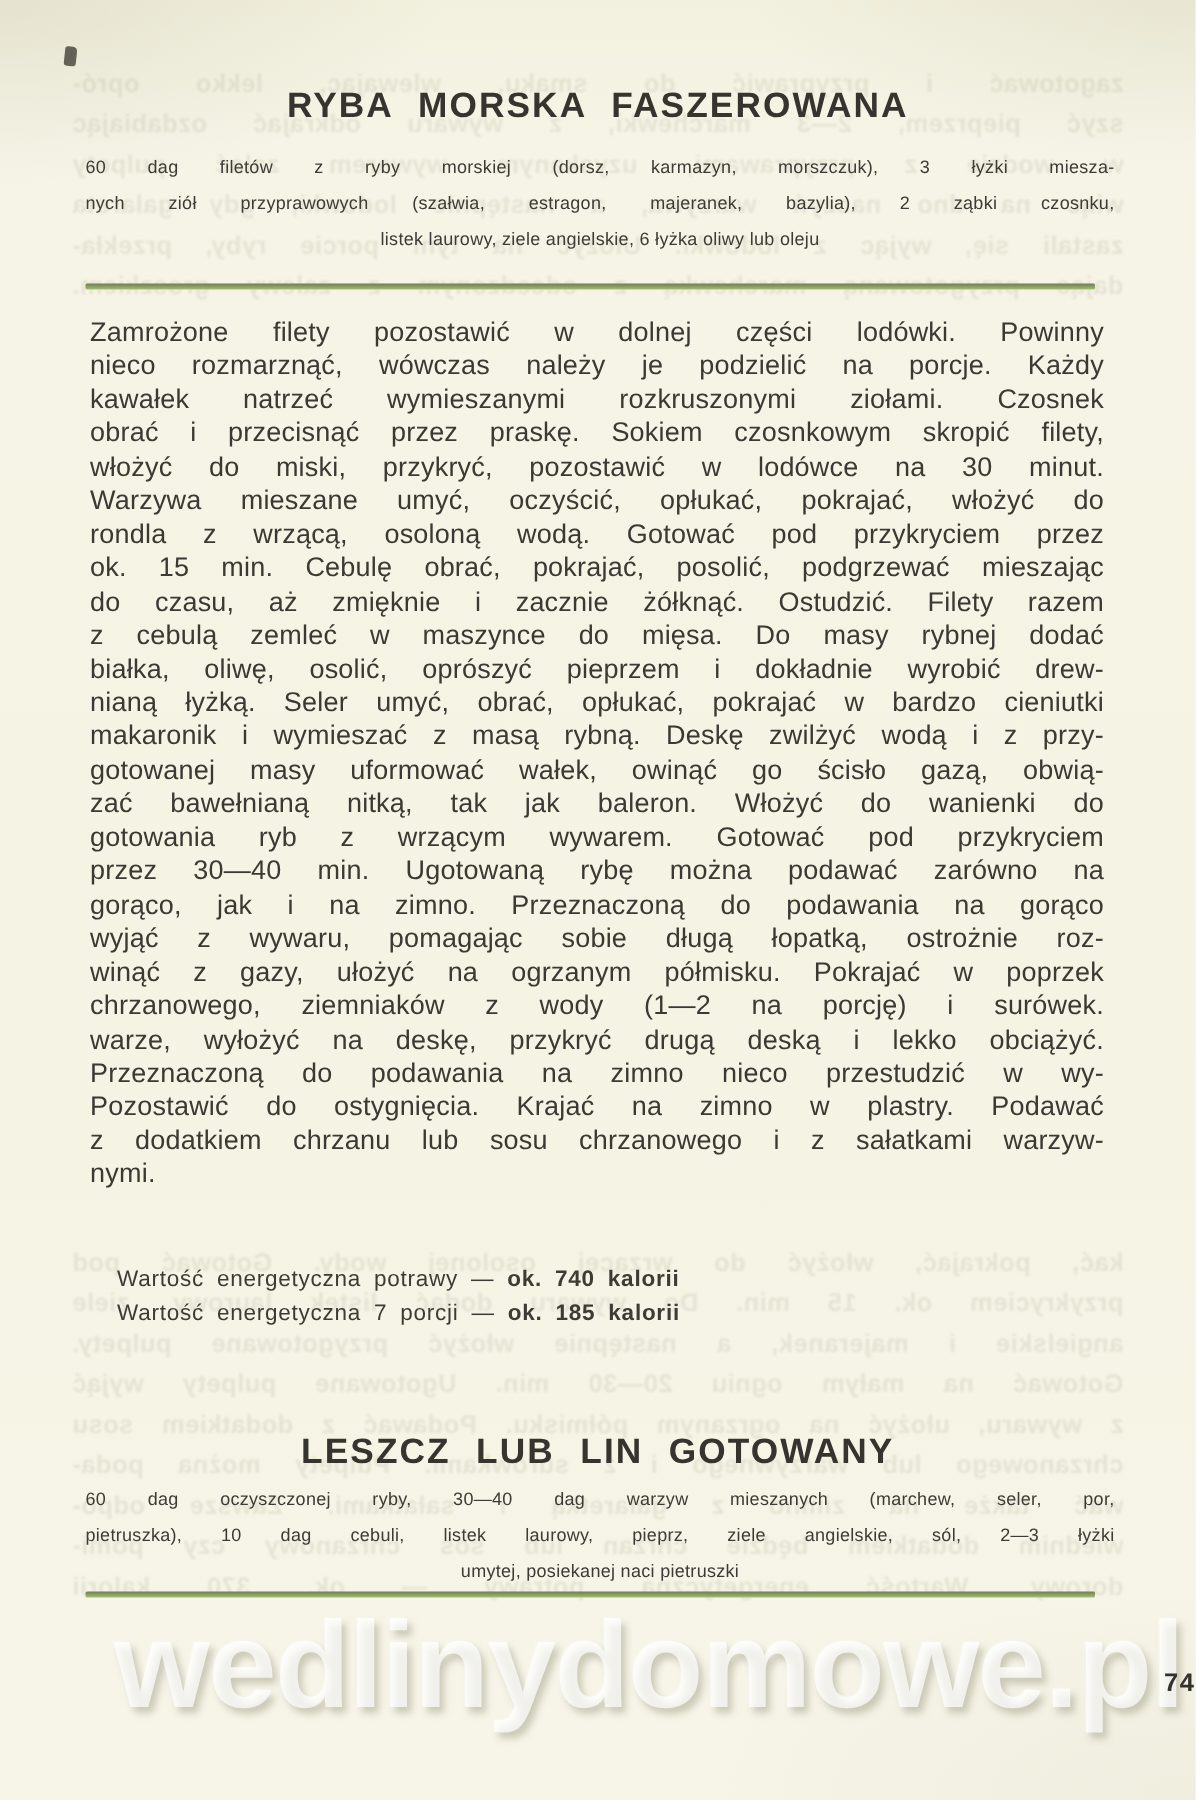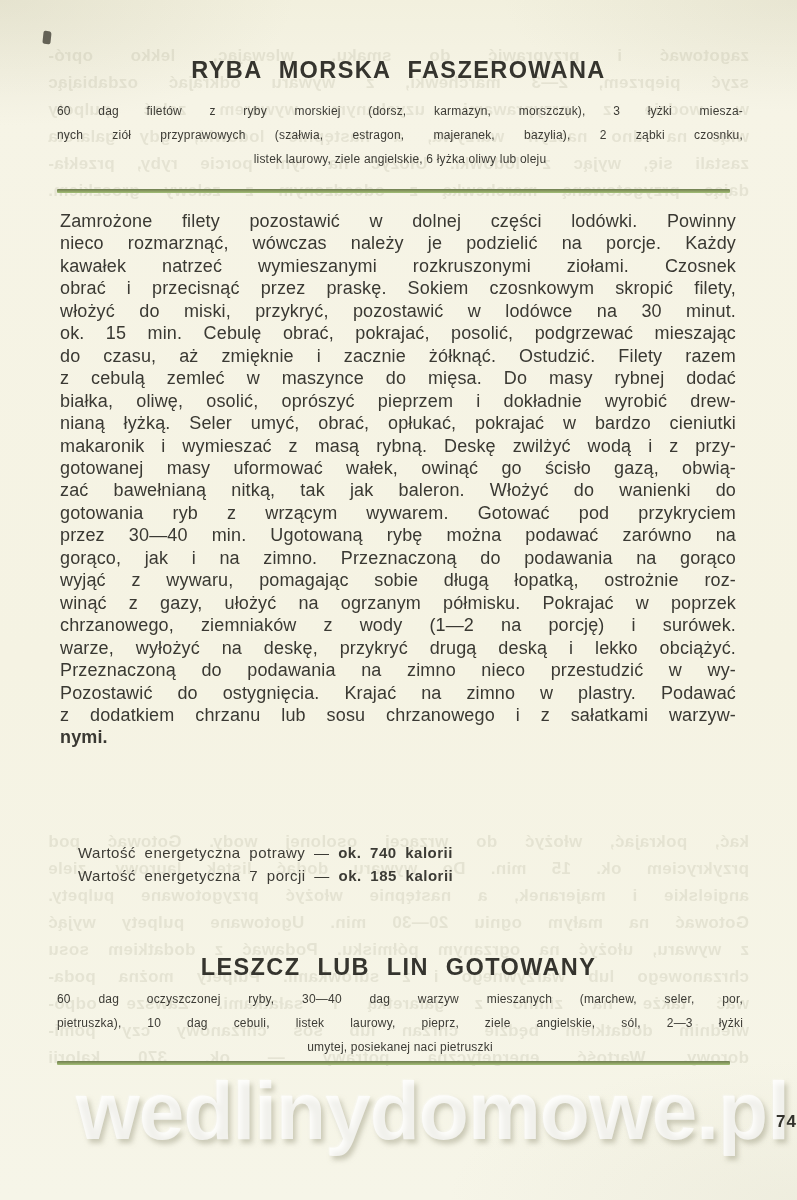--- a/index.html
+++ b/index.html
@@ -55,21 +55,21 @@
     border-radius:1px;
   }
   
   .body-block{
     position:absolute;left:60px;width:676px;
     font-size:18px;line-height:22.45px;
     letter-spacing:0.15px;
     color:#3a3933;
   }
   .body-block > div{text-align:justify;text-align-last:justify;}
-  .body-block > div:last-child{text-align:left;text-align-last:left;font-weight:bold;}
+  .body-block > div:last-child{text-align:left;text-align-last:left;}
   
   .energy-block{
     position:absolute;left:78px;width:600px;
     font-size:15px;line-height:23px;
     letter-spacing:0.5px;word-spacing:4px;
     color:#3c3b35;
   }
   .energy-block .bold{font-weight:bold;}
   
   .watermark{
@@ -134,20 +134,22 @@
     </div>
 
   <div class="green-rule" style="top:189px;"></div>
 
   <div class="body-block" style="top:210px;">
       <div>Zamrożone filety pozostawić w dolnej części lodówki. Powinny</div>
       <div>nieco rozmarznąć, wówczas należy je podzielić na porcje. Każdy</div>
       <div>kawałek natrzeć wymieszanymi rozkruszonymi ziołami. Czosnek</div>
       <div>obrać i przecisnąć przez praskę. Sokiem czosnkowym skropić filety,</div>
       <div>włożyć do miski, przykryć, pozostawić w lodówce na 30 minut.</div>
+      <div>Warzywa mieszane umyć, oczyścić, opłukać, pokrajać, włożyć do</div>
+      <div>rondla z wrzącą, osoloną wodą. Gotować pod przykryciem przez</div>
       <div>ok. 15 min. Cebulę obrać, pokrajać, posolić, podgrzewać mieszając</div>
       <div>do czasu, aż zmięknie i zacznie żółknąć. Ostudzić. Filety razem</div>
       <div>z cebulą zemleć w maszynce do mięsa. Do masy rybnej dodać</div>
       <div>białka, oliwę, osolić, oprószyć pieprzem i dokładnie wyrobić drew-</div>
       <div>nianą łyżką. Seler umyć, obrać, opłukać, pokrajać w bardzo cieniutki</div>
       <div>makaronik i wymieszać z masą rybną. Deskę zwilżyć wodą i z przy-</div>
       <div>gotowanej masy uformować wałek, owinąć go ścisło gazą, obwią-</div>
       <div>zać bawełnianą nitką, tak jak baleron. Włożyć do wanienki do</div>
       <div>gotowania ryb z wrzącym wywarem. Gotować pod przykryciem</div>
       <div>przez 30—40 min. Ugotowaną rybę można podawać zarówno na</div>

